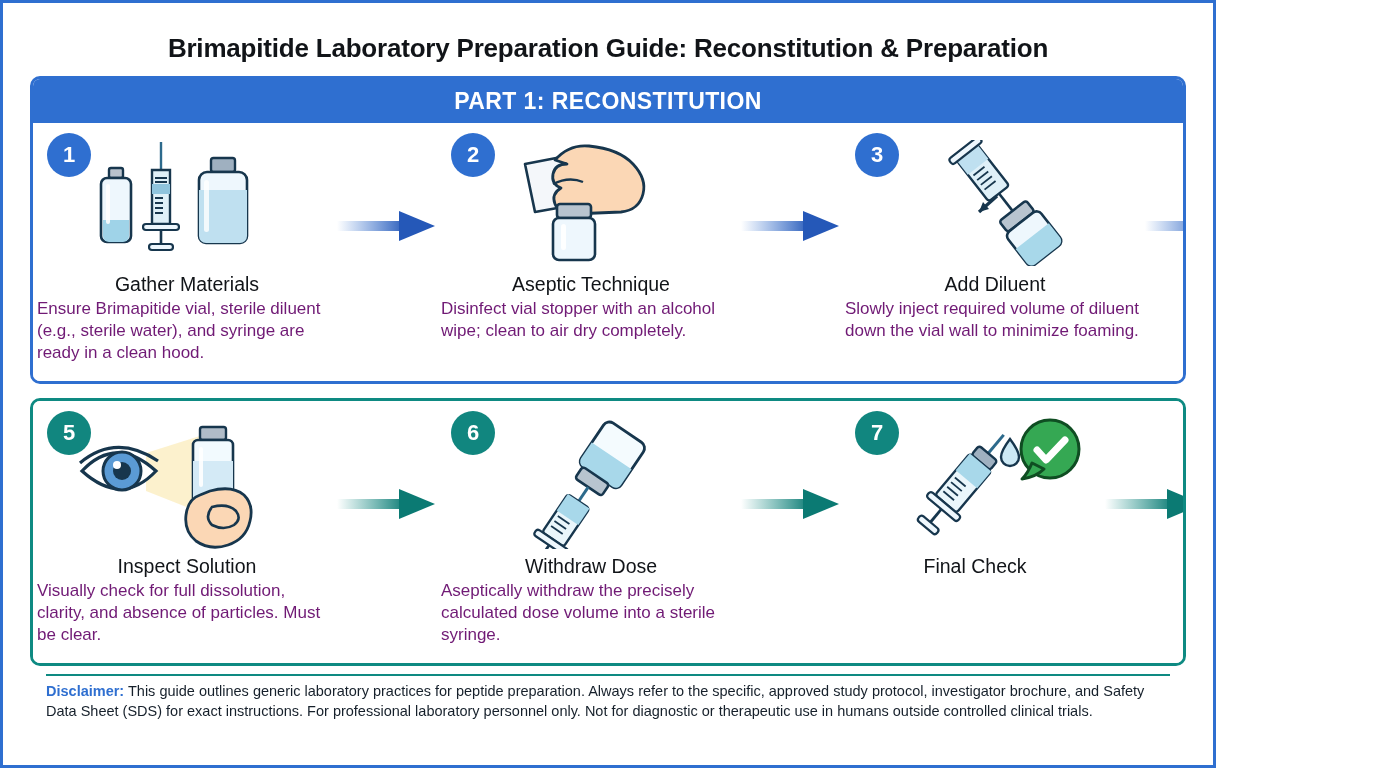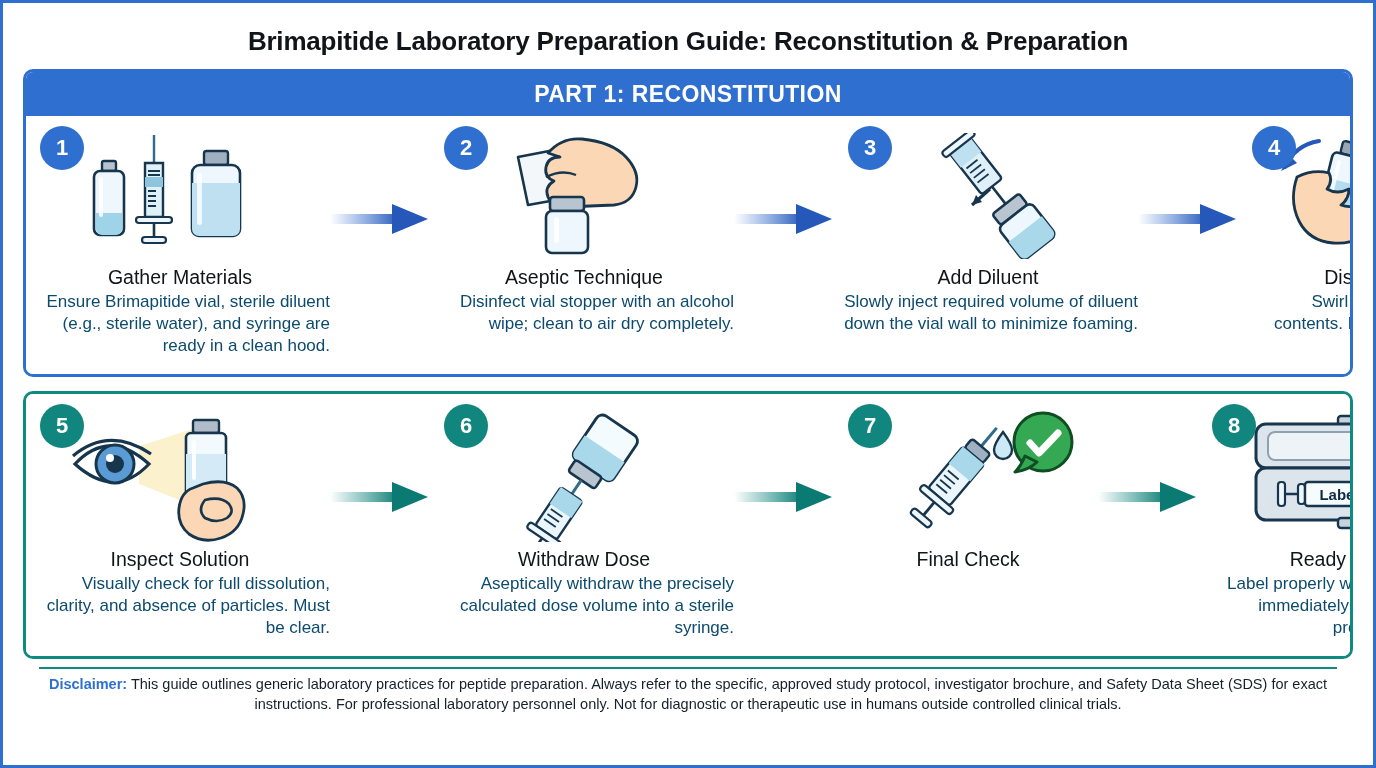--- a/index.html
+++ b/index.html
@@ -4,24 +4,24 @@
 <style>
   * { box-sizing: border-box; margin: 0; padding: 0; }
   html, body {
     width: 1376px; height: 768px;
     background: #ffffff;
     font-family: "Liberation Sans", sans-serif;
     overflow: hidden;
   }
   #page {
     position: relative;
-    width: 1376px; height: 768px;
+    width: 1216px; height: 768px;
     background: #ffffff;
     border: 3px solid #2F6FD0;
-    padding: 4px;
+    padding: 11px;
   }
 
   
   .title-bar {
     height: 62px;
     display: flex;
     align-items: center;
     justify-content: center;
     padding-top: 6px;
     white-space: nowrap;
@@ -100,37 +100,37 @@
     justify-content: center;
     position: relative;
   }
   .part2 .art { height: 136px; }
 
   .step-title {
     font-size: 19.5px; font-weight: normal; color: #111418;
     margin-top: 4px; text-align: center;
   }
   .step-desc {
-    font-size: 17px; color: #0c4a6e; line-height: 1.28;
-    text-align: right; margin-top: 2px;
+    font-size: 17px; color: #701a75; line-height: 1.28;
+    text-align: left; margin-top: 2px;
     width: 300px;
   }
 
   
   .arrow { width: 104px; height: 34px; display:block; }
 
   
   .disclaimer {
     margin: 0 32px;
     padding-top: 6px;
     border-top: 2px solid #0E8A82;
     font-size: 14.5px;
     line-height: 1.35;
     color: #16202b;
-    text-align: center;
+    text-align: left;
   }
   .disclaimer b { color: #2F6FD0; }
 </style>
 </head>
 <body>
 
 <div id="page">
 
   <div class="title-bar">
     <span class="title-main">Brimapitide Laboratory Preparation Guide: Reconstitution &amp; Preparation</span>

